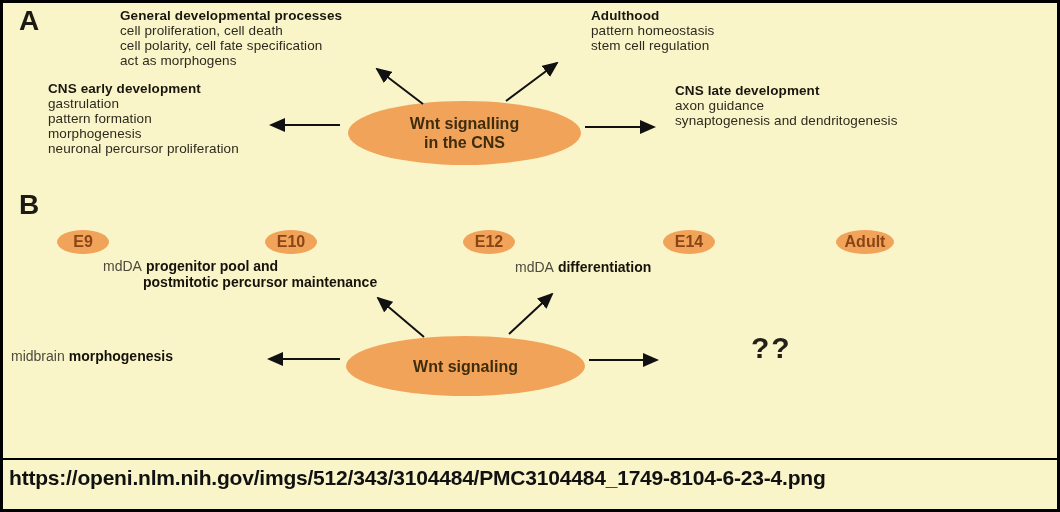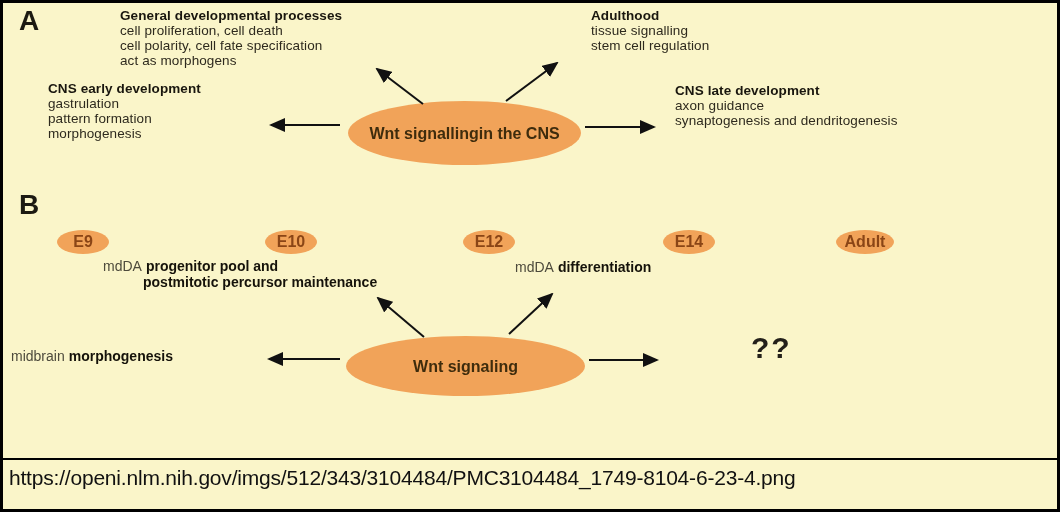--- a/index.html
+++ b/index.html
@@ -19,21 +19,21 @@
   .block {
     position: absolute;
     font-size: 13.5px; line-height: 15px;
     color: #2e2a1e; letter-spacing: 0.1px;
   }
   .block .title { font-weight: bold; color: #19160e; }
   .ellipse {
     position: absolute;
     background: #f1a359;
     border-radius: 50%;
-    display: flex; flex-direction: row;
+    display: flex; flex-direction: column;
     align-items: center; justify-content: center;
     text-align: center;
   }
   .ellipse.big {
     font-size: 16px; font-weight: bold; color: #3e2c0d; line-height: 19px;
   }
   .ellipse.small {
     font-size: 16px; font-weight: bold; color: #8a4516;
     height: 24px; top: 227px;
   }
@@ -45,49 +45,50 @@
     position: absolute; left: 748px; top: 328px;
     font-size: 30px; font-weight: bold; color: #23201a; letter-spacing: 2px;
   }
   #arrows { position: absolute; left: 0; top: 0; pointer-events: none; }
   #footer-divider {
     position: absolute; left: 0; top: 455px; width: 100%;
     height: 2px; background: #000;
   }
   #footer-url {
     position: absolute; left: 6px; top: 463px;
-    font-size: 21px; font-weight: normal; color: #111;
+    font-size: 21px; font-weight: bold; color: #111;
     letter-spacing: -0.2px; white-space: nowrap;
   }
 </style>
 </head>
 <body>
 
 <div id="frame">
 
   <div class="panel-label" style="left:16px; top:2px;">A</div>
 
   <div class="block" style="left:117px; top:5px;">
     <div class="title">General developmental processes</div>
     <div>cell proliferation, cell death</div>
     <div>cell polarity, cell fate specification</div>
     <div>act as morphogens</div>
   </div>
 
   <div class="block" style="left:588px; top:5px;">
     <div class="title">Adulthood</div>
-    <div>tissue signalling</div>
+    <div>pattern homeostasis</div>
     <div>stem cell regulation</div>
   </div>
 
   <div class="block" style="left:45px; top:78px;">
     <div class="title">CNS early development</div>
     <div>gastrulation</div>
     <div>pattern formation</div>
     <div>morphogenesis</div>
+    <div>neuronal percursor proliferation</div>
   </div>
 
   <div class="block" style="left:672px; top:80px;">
     <div class="title">CNS late development</div>
     <div>axon guidance</div>
     <div>synaptogenesis and dendritogenesis</div>
   </div>
 
   <div class="ellipse big" style="left:345px; top:98px; width:233px; height:64px;">
     <div>Wnt signalling</div>

